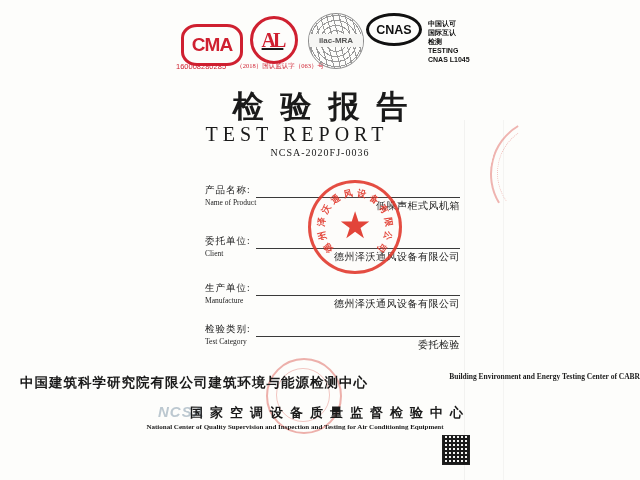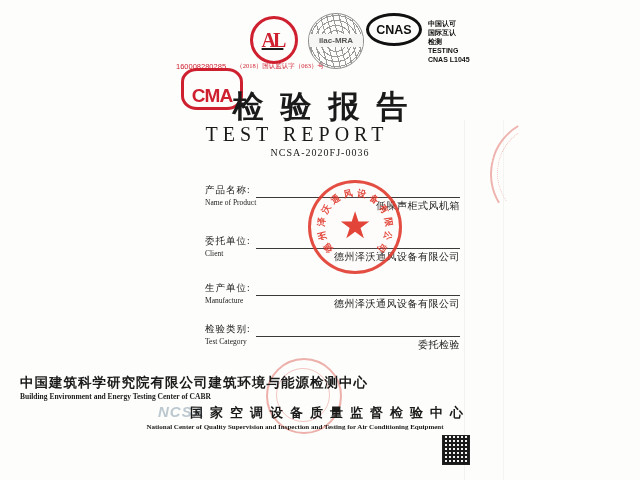--- a/index.html
+++ b/index.html
@@ -7,21 +7,21 @@
     width:640px;height:480px;position:relative;overflow:hidden;
     background:#fdfdfb;
     font-family:"Liberation Serif","DejaVu Serif",serif;
     color:#1a1a1a;
   }
   .abs{position:absolute;}
   
   .cma-box{
     left:181px;top:24px;width:56px;height:36px;
     border:3px solid #cf2030;border-radius:16px/14px;
-    display:flex;align-items:flex-end;justify-content:center;margin-top:44px;
+    display:flex;align-items:center;justify-content:center;
   }
   .cma-text{font-family:"Liberation Sans",sans-serif;font-weight:800;font-size:19px;color:#cf2030;letter-spacing:-1px;}
   .cma-number{left:176px;top:62px;width:66px;text-align:left;font-size:7.5px;color:#cf2030;font-family:"Liberation Sans",sans-serif;}
   .cal-circle{
     left:250px;top:16px;width:42px;height:42px;border:3.5px solid #cf2030;border-radius:50%;
     display:flex;align-items:center;justify-content:center;text-decoration:underline;
   }
   .cal-text{font-family:"Liberation Serif",serif;font-weight:700;font-size:20px;color:#cf2030;letter-spacing:-3px;padding-right:3px;}
   .cal-caption{left:234px;top:62px;width:92px;text-align:center;font-size:6.5px;color:#cf2030;white-space:nowrap;}
   .ilac-circle{
@@ -80,21 +80,21 @@
   .ghost-bottom-seal{
     left:266px;top:358px;width:72px;height:72px;border-radius:50%;
     border:2px solid rgba(215,70,60,0.42);
   }
   .ghost-bottom-seal-inner{
     left:276px;top:368px;width:52px;height:52px;border-radius:50%;
     border:1px solid rgba(215,70,60,0.30);
   }
   
   .org1-zh{left:20px;top:374px;width:620px;text-align:left;font-size:13.5px;font-weight:700;letter-spacing:1px;}
-  .org1-en{left:20px;top:392px;width:620px;text-align:left;font-size:7.5px;font-weight:700;}
+  .org1-en{left:20px;top:372px;width:620px;text-align:right;font-size:7.5px;font-weight:700;}
   .ncsa-watermark{left:158px;top:403px;font-family:"Liberation Sans",sans-serif;font-size:15px;font-weight:800;font-style:italic;color:#bcc8d0;letter-spacing:1px;}
   .org2-zh{left:0;top:404px;width:630px;text-align:center;font-size:13px;font-weight:700;letter-spacing:7px;text-indent:30px;}
   .org2-en{left:0;top:423px;width:590px;text-align:center;font-size:7px;font-weight:700;}
   .qr-code{
     left:443px;top:436px;width:26px;height:28px;
     background-image:
       repeating-linear-gradient(0deg,#1a1a1a 0 2px,transparent 2px 4px),
       repeating-linear-gradient(90deg,#1a1a1a 0 2px,#f2f2f0 2px 4px);
     outline:1px solid #222;
   }

